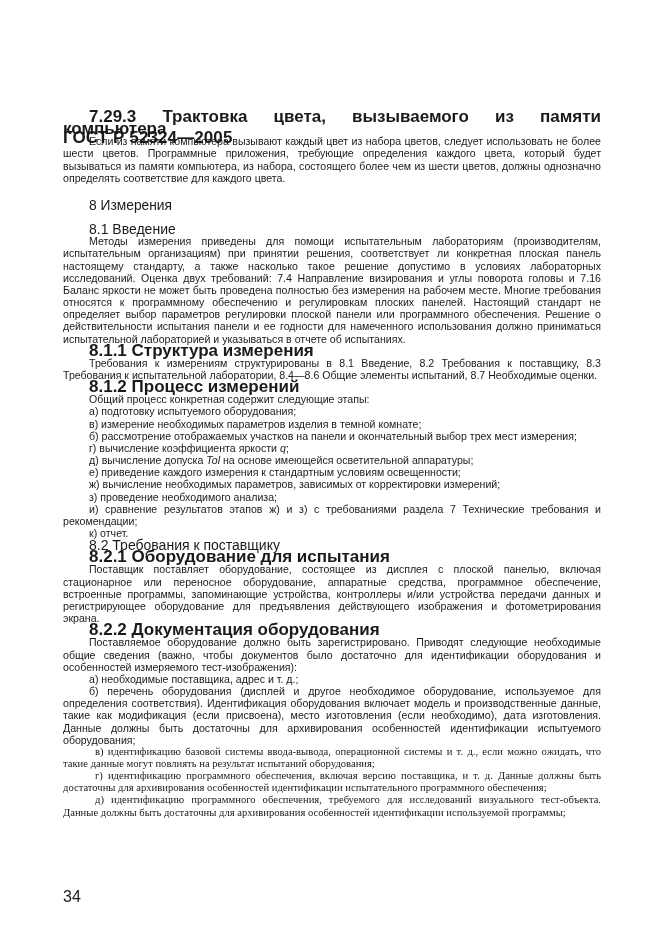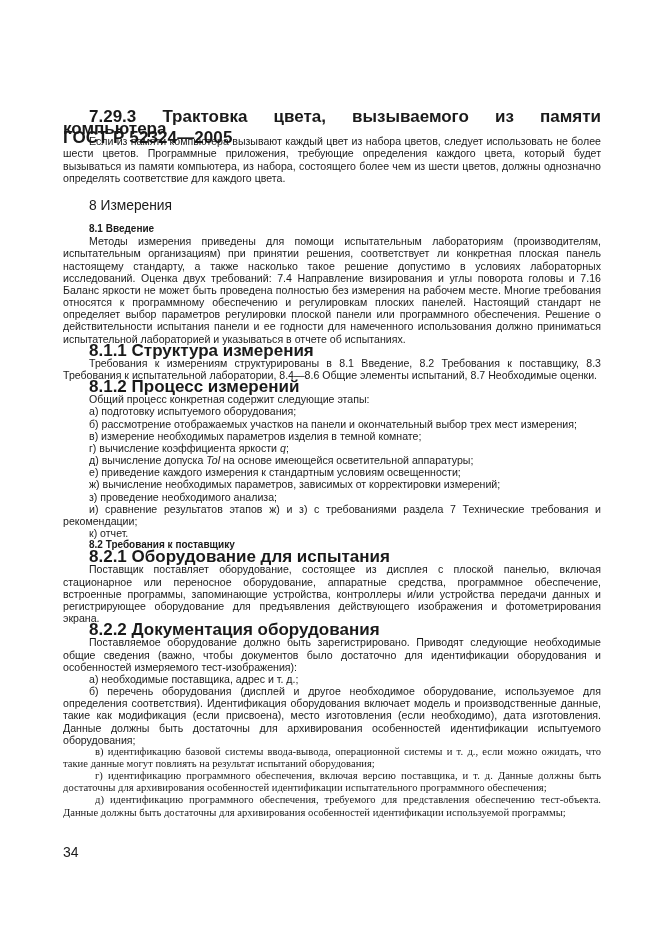--- a/index.html
+++ b/index.html
@@ -5,23 +5,23 @@
   html, body { margin: 0; padding: 0; background: #ffffff; }
   body { width: 661px; height: 936px; position: relative; overflow: hidden;
          font-family: "Liberation Sans", sans-serif; color: #1a1a1a; }
   .doc-code { position: absolute; left: 63px; top: 89px; font-size: 17px; font-weight: bold; letter-spacing: 0.1px; margin-top: 39px; }
   .flow { position: absolute; left: 63px; top: 111px; width: 538px; font-size: 10.6px; line-height: 12.15px; }
   .flow p { margin: 0; text-align: justify; text-align-last: left; }
   .ind { text-indent: 26px; }
   .ind2 { text-indent: 32px; font-family: Liberation Serif, serif; }
   .h3 { font-weight: bold; text-indent: 26px; font-size: 17px; }
   .h1 { font-weight: normal; font-size: 13.8px; text-indent: 26px; margin-top: 16px !important; margin-bottom: 11px !important; }
-  .h2 { font-weight: bold; text-indent: 26px; font-size: 10px; }
+  .h2 { font-weight: normal; text-indent: 26px; font-size: 14px; }
   .item { padding-left: 26px; text-align: center; }
-  .page-num { position: absolute; left: 63px; top: 844px; font-size: 14px; }
+  .page-num { position: absolute; left: 63px; top: 888px; font-size: 16px; }
   i { font-style: italic; }
 </style>
 </head>
 <body>
 
 <div class="doc-code">ГОСТ Р 52324—2005</div>
 
 <div class="flow">
   <p class="h3">7.29.3 Трактовка цвета, вызываемого из памяти компьютера</p>
   <p class="ind">Если из памяти компьютера вызывают каждый цвет из набора цветов, следует использовать не более шести цветов. Программные приложения, требующие определения каждого цвета, который будет вызываться из памяти компьютера, из набора, состоящего более чем из шести цветов, должны однозначно определять соответствие для каждого цвета.</p>
@@ -30,36 +30,36 @@
 
   <p class="h2">8.1 Введение</p>
   <p class="ind">Методы измерения приведены для помощи испытательным лабораториям (производителям, испытательным организациям) при принятии решения, соответствует ли конкретная плоская панель настоящему стандарту, а также насколько такое решение допустимо в условиях лабораторных исследований. Оценка двух требований: 7.4 Направление визирования и углы поворота головы и 7.16 Баланс яркости не может быть проведена полностью без измерения на рабочем месте. Многие требования относятся к программному обеспечению и регулировкам плоских панелей. Настоящий стандарт не определяет выбор параметров регулировки плоской панели или программного обеспечения. Решение о действительности испытания панели и ее годности для намеченного использования должно приниматься испытательной лабораторией и указываться в отчете об испытаниях.</p>
 
   <p class="h3">8.1.1 Структура измерения</p>
   <p class="ind">Требования к измерениям структурированы в 8.1 Введение, 8.2 Требования к поставщику, 8.3 Требования к испытательной лаборатории, 8.4—8.6 Общие элементы испытаний, 8.7 Необходимые оценки.</p>
 
   <p class="h3">8.1.2 Процесс измерений</p>
   <p class="ind">Общий процесс конкретная содержит следующие этапы:</p>
   <p class="item">а) подготовку испытуемого оборудования;</p>
+  <p class="item">в) измерение необходимых параметров изделия в темной комнате;</p>
   <p class="item">б) рассмотрение отображаемых участков на панели и окончательный выбор трех мест измерения;</p>
-  <p class="item">в) измерение необходимых параметров изделия в темной комнате;</p>
   <p class="item"><span>г) вычисление коэффициента яркости </span><i>q</i><span>;</span></p>
   <p class="item"><span>д) вычисление допуска </span><i>Tol</i><span> на основе имеющейся осветительной аппаратуры;</span></p>
   <p class="item">е) приведение каждого измерения к стандартным условиям освещенности;</p>
   <p class="item">ж) вычисление необходимых параметров, зависимых от корректировки измерений;</p>
   <p class="item">з) проведение необходимого анализа;</p>
   <p class="ind" style="text-align:justify;">и) сравнение результатов этапов ж) и з) с требованиями раздела 7 Технические требования и рекомендации;</p>
   <p class="item">к) отчет.</p>
 
   <p class="h2">8.2 Требования к поставщику</p>
   <p class="h3">8.2.1 Оборудование для испытания</p>
   <p class="ind">Поставщик поставляет оборудование, состоящее из дисплея с плоской панелью, включая стационарное или переносное оборудование, аппаратные средства, программное обеспечение, встроенные программы, запоминающие устройства, контроллеры и/или устройства передачи данных и регистрирующее оборудование для предъявления действующего изображения и фотометрирования экрана.</p>
 
   <p class="h3">8.2.2 Документация оборудования</p>
   <p class="ind">Поставляемое оборудование должно быть зарегистрировано. Приводят следующие необходимые общие сведения (важно, чтобы документов было достаточно для идентификации оборудования и особенностей измеряемого тест-изображения):</p>
   <p class="item">а) необходимые поставщика, адрес и т. д.;</p>
   <p class="ind">б) перечень оборудования (дисплей и другое необходимое оборудование, используемое для определения соответствия). Идентификация оборудования включает модель и производственные данные, такие как модификация (если присвоена), место изготовления (если необходимо), дата изготовления. Данные должны быть достаточны для архивирования особенностей идентификации испытуемого оборудования;</p>
   <p class="ind2">в) идентификацию базовой системы ввода-вывода, операционной системы и т. д., если можно ожидать, что такие данные могут повлиять на результат испытаний оборудования;</p>
   <p class="ind2">г) идентификацию программного обеспечения, включая версию поставщика, и т. д. Данные должны быть достаточны для архивирования особенностей идентификации испытательного программного обеспечения;</p>
-  <p class="ind2">д) идентификацию программного обеспечения, требуемого для представления обеспечению тест-объекта. Данные должны быть достаточны для архивирования особенностей идентификации используемой программы;</p>
+  <p class="ind2">д) идентификацию программного обеспечения, требуемого для исследований визуального тест-объекта. Данные должны быть достаточны для архивирования особенностей идентификации используемой программы;</p>
 </div>
 
 <div class="page-num">34</div>
 
 </body></html>

